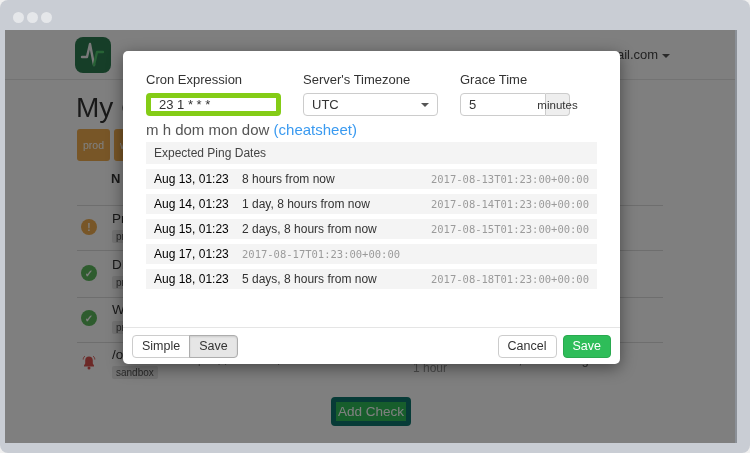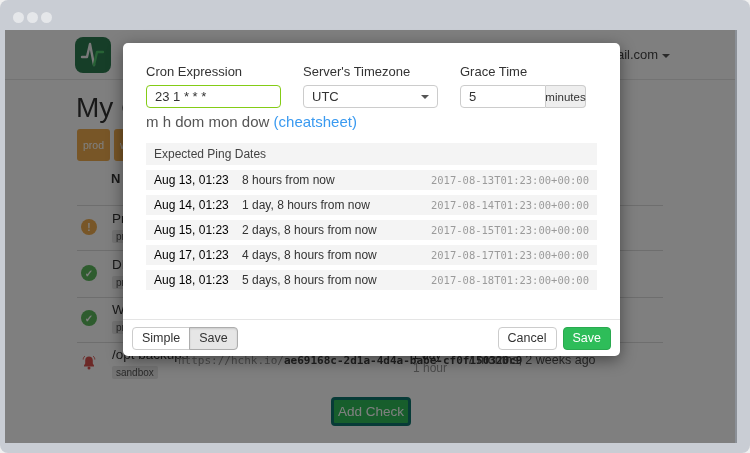--- a/index.html
+++ b/index.html
@@ -32,46 +32,46 @@
   .bell { position:absolute; left:76px; width:16px; height:16px; }
   .rname { position:absolute; left:107px; font-size:13.5px; color:#333; white-space:nowrap; cursor:pointer; }
   .rbadge { position:absolute; left:107px; background:#e8e8e8; color:#555; font-size:10px;
             padding:1px 4px; border-radius:2px; white-space:nowrap; }
   .rurl { position:absolute; left:173px; top:324px; font-family:"DejaVu Sans Mono", monospace; font-size:11px; white-space:nowrap; }
   .rurl .pre { color:#999; } .rurl .code { color:#444; font-weight:bold; }
   .rperiod { position:absolute; left:407px; top:318px; font-size:12px; color:#333; }
   .rgrace { position:absolute; left:408px; top:331px; font-size:12px; color:#999; }
   .rlast { position:absolute; left:462px; top:323px; font-size:12.5px; color:#555; white-space:nowrap; }
   .add-check { position:absolute; left:326px; top:367px; width:80px; height:29px; background:#2ebd59;
-               border:3px solid #0f766e; border-radius:4px; color:#fff; font-size:13.5px;
+               border:5px solid #0f766e; border-radius:4px; color:#fff; font-size:13.5px;
                display:flex; align-items:center; justify-content:center; cursor:pointer; }
 
   .overlay { position:absolute; inset:0; background:rgba(0,0,0,0.5); }
 
   
-  .modal { position:absolute; left:123px; top:43px; width:497px; height:313px; background:#fff;
+  .modal { position:absolute; left:123px; top:51px; width:497px; height:313px; background:#fff;
            border-radius:5px; box-shadow:0 4px 16px rgba(0,0,0,0.45); z-index:10; }
   .m-body { padding:21px 23px 0 23px; }
   .fields { display:flex; }
   .field { width:135px; margin-right:22px; }
   .field.last { width:126px; margin-right:0; }
   .flabel { font-size:13px; color:#333; margin-bottom:6px; }
-  .tinput { width:100%; height:23px; border:1px solid #84cc16; border-radius:4px; padding:2px 8px;
+  .tinput { width:100%; height:23px; border:5px solid #84cc16; border-radius:4px; padding:2px 8px;
             font-size:13px; color:#333; font-family:"Liberation Sans", sans-serif; }
   .select { width:100%; height:23px; border:1px solid #ccc; border-radius:4px; padding:2px 8px;
             font-size:13px; color:#333; display:flex; align-items:center; justify-content:space-between; cursor:pointer; background:#fff; }
   .igroup { display:flex; }
   .igroup input { width:86px; height:23px; border:1px solid #ccc; border-radius:4px 0 0 4px;
                   padding:2px 8px; font-size:13px; color:#333; font-family:"Liberation Sans", sans-serif; }
-  .iaddon { width:40px; height:23px; background:#eee; border:1px solid #ccc; border-left:0;
+  .iaddon { width:24px; height:23px; background:#eee; border:1px solid #ccc; border-left:0;
             border-radius:0 4px 4px 0; font-size:11.5px; color:#333;
             display:flex; align-items:center; justify-content:center; }
   .helper { margin-top:5px; font-size:15px; color:#555; }
   .helper a { color:#3a9af0; text-decoration:none; cursor:pointer; }
-  .ptable { margin-top:13px; }
+  .ptable { margin-top:4px; }
   .prow { display:flex; align-items:center; background:#f4f4f4; padding:3px 8px; margin-bottom:5px; min-height:19px; }
   .prow .pdate { width:88px; font-size:12px; color:#000000; }
   .prow .prel { flex:1; font-size:12px; color:#333; }
   .prow .piso { font-family:"DejaVu Sans Mono", monospace; font-size:10.5px; color:#9b9b9b; }
   .phead { background:#f4f4f4; padding:4px 8px; margin-bottom:5px; font-size:12px; color:#444; }
   .m-footer { position:absolute; left:0; right:0; bottom:0; height:37px; border-top:1px solid #e5e5e5;
               padding:0 9px; display:flex; align-items:center; }
   .btn { height:23px; padding:2px 9px; font-size:12.5px; border:1px solid #ccc; background:#fff;
          color:#333; border-radius:4px; cursor:pointer; font-family:"Liberation Sans", sans-serif; }
   .btn.simple { border-radius:4px 0 0 4px; }
@@ -196,21 +196,20 @@
             <span class="prel">1 day, 8 hours from now</span>
             <span class="piso">2017-08-14T01:23:00+00:00</span>
           </div>
           <div class="prow">
             <span class="pdate">Aug 15, 01:23</span>
             <span class="prel">2 days, 8 hours from now</span>
             <span class="piso">2017-08-15T01:23:00+00:00</span>
           </div>
           <div class="prow">
             <span class="pdate">Aug 17, 01:23</span>
-            <span class="prel">4 days, 8 hours from now</span>
             <span class="piso">2017-08-17T01:23:00+00:00</span>
           </div>
           <div class="prow">
             <span class="pdate">Aug 18, 01:23</span>
             <span class="prel">5 days, 8 hours from now</span>
             <span class="piso">2017-08-18T01:23:00+00:00</span>
           </div>
         </div>
       </div>
 

